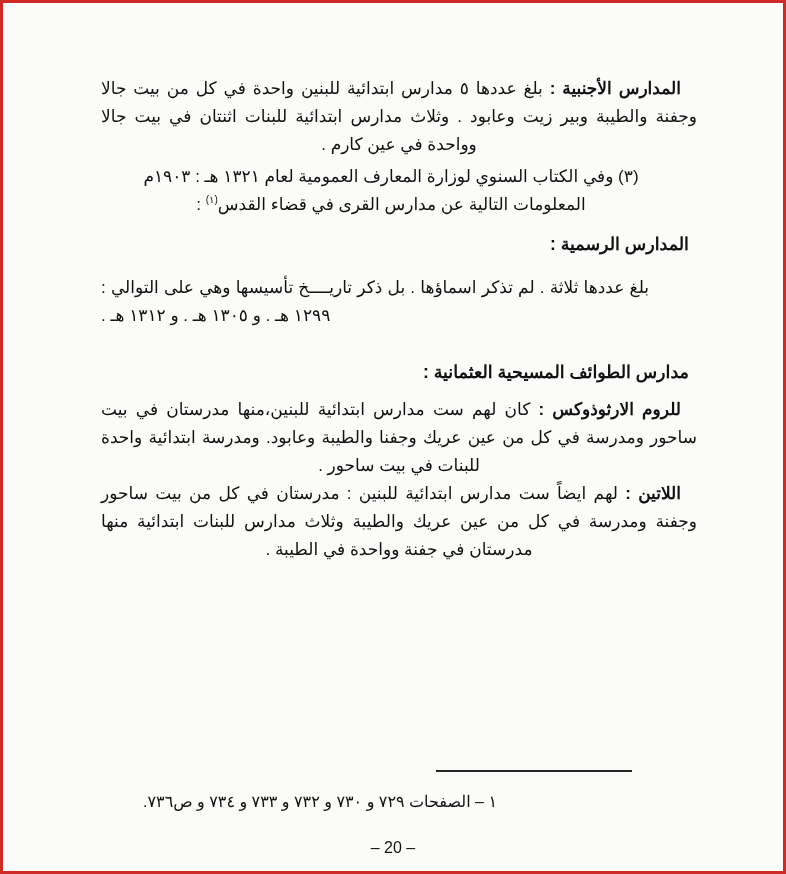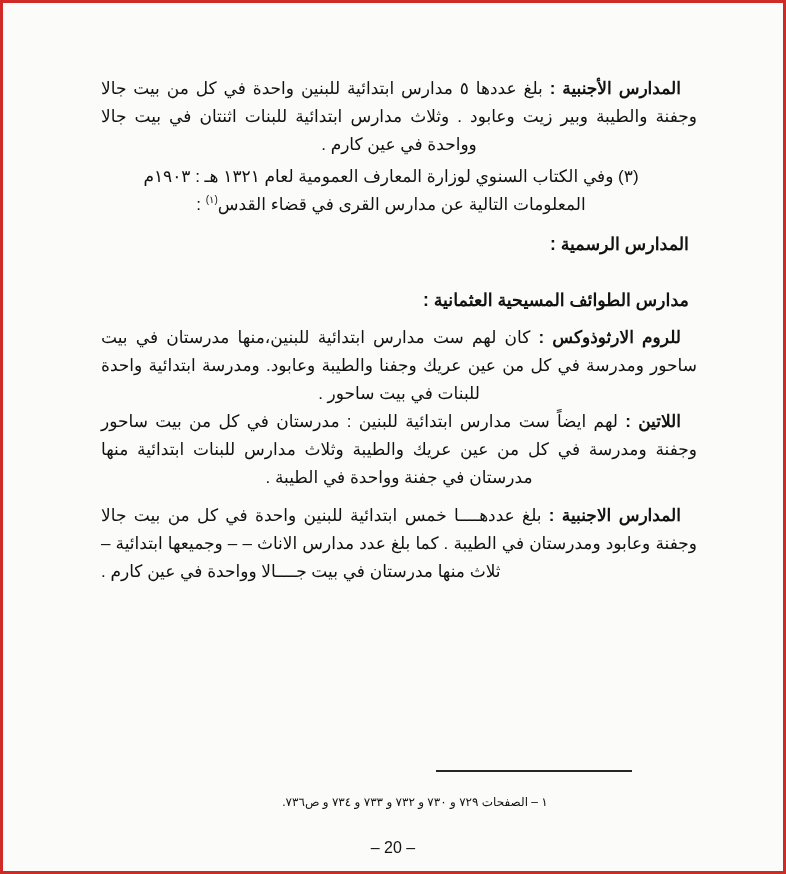--- a/index.html
+++ b/index.html
@@ -69,22 +69,22 @@
     width: 196px;
     height: 2px;
     background: #262626;
   }
   .footnote {
     position: absolute;
     top: 787px;
     right: 96px;
     width: 544px;
     direction: rtl;
-    text-align: center;
-    font-size: 12px;
+    text-align: left;
+    font-size: 16px;
     line-height: 24px;
   }
   .page-number {
     position: absolute;
     top: 836px;
     left: 0;
     width: 100%;
     text-align: center;
     direction: rtl;
     font-size: 16px;
@@ -104,37 +104,34 @@
 
     <div class="yearbook">
       <span class="yb-line">(٣) وفي الكتاب السنوي لوزارة المعارف العمومية لعام ١٣٢١ هـ : ١٩٠٣م</span>
       <span class="yb-line">
         <span>المعلومات التالية عن مدارس القرى في قضاء القدس</span><sup class="fn-ref">(١)</sup><span> :</span>
       </span>
     </div>
 
     <p class="heading h-official">المدارس الرسمية :</p>
 
+    <p class="para last-left p-official">بلغ عددها ثلاثة . لم تذكر  اسماؤها .  بل ذكر تاريــــخ تأسيسها وهي على التوالي : ١٢٩٩ هـ . و ١٣٠٥ هـ . و ١٣١٢ هـ .</p>
 
     <p class="heading h-christian">مدارس الطوائف المسيحية العثمانية :</p>
 
     <p class="para p-orthodox">
       <b class="lead">للروم الارثوذوكس :</b>
       <span>كان لهم ست مدارس ابتدائية للبنين،منها مدرستان في بيت ساحور ومدرسة في كل من عين عريك وجفنا والطيبة وعابود. ومدرسة ابتدائية واحدة للبنات في بيت ساحور .</span>
     </p>
 
     <p class="para p-latin">
       <b class="lead">اللاتين :</b>
       <span>لهم ايضاً ست  مدارس ابتدائية للبنين : مدرستان في كل من بيت ساحور وجفنة ومدرسة في كل من عين عريك والطيبة  وثلاث  مدارس للبنات ابتدائية منها مدرستان في جفنة وواحدة في الطيبة .</span>
     </p>
 
-    <p class="para last-left p-foreign2">
-      <b class="lead">المدارس الاجنبية :</b>
-      <span>بلغ عددهــــا خمس ابتدائية للبنين واحدة في كل من بيت جالا  وجفنة وعابود ومدرستان في الطيبة . كما بلغ عدد مدارس الاناث – – وجميعها  ابتدائية –  ثلاث  منها مدرستان في  بيت  جــــالا  وواحدة  في عين كارم .</span>
-    </p>
 
   </div>
 
   <div class="footnote-rule"></div>
 
   <div class="footnote">١ – الصفحات ٧٢٩ و ٧٣٠ و ٧٣٢ و ٧٣٣ و ٧٣٤ و ص٧٣٦.</div>
 
   <div class="page-number">– 20 –</div>
 
 </div>

